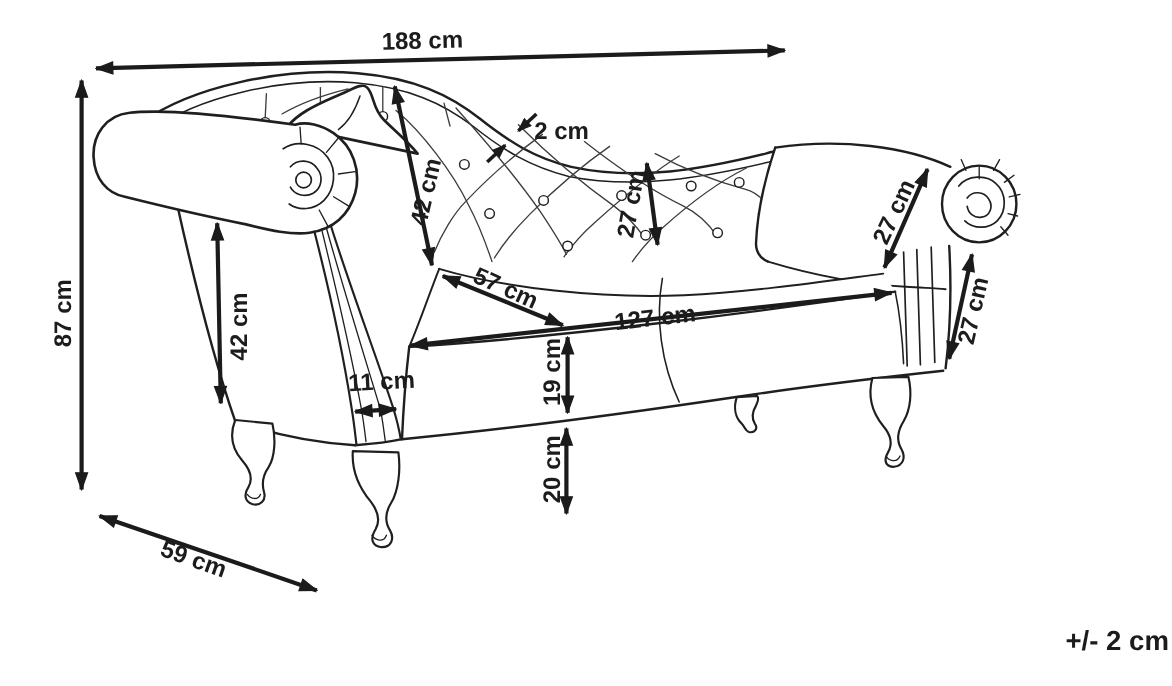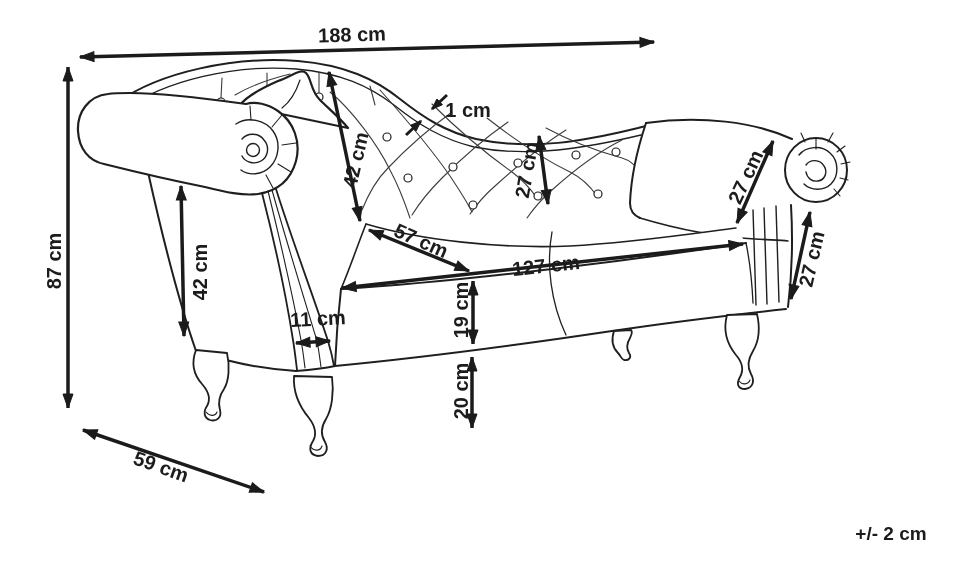--- a/index.html
+++ b/index.html
@@ -13,21 +13,21 @@
   #lineart{position:absolute;left:0;top:0;}
   .dim{
     position:absolute;
     font-weight:bold;
     font-size:20px;
     color:#1c1c1c;
     white-space:nowrap;
     transform-origin:center center;
     letter-spacing:0px;
   }
-  .tol{font-size:19px;}
+  .tol{font-size:23px;margin-left:40px;}
 </style>
 </head>
 <body>
 
 <div id="canvas">
 
   <svg id="lineart" width="977" height="572" viewBox="0 0 977 572">
     <defs>
       <marker id="ah" markerUnits="userSpaceOnUse" markerWidth="16" markerHeight="12" refX="15" refY="6" orient="auto-start-reverse">
         <path d="M1,1 L15,6 L1,11 Z" fill="#1b1b1b" stroke="#1b1b1b"></path>
@@ -170,21 +170,21 @@
         <line x1="447" y1="95" x2="432" y2="109" marker-end="url(#ah2)"></line>
         <line x1="406" y1="135" x2="421" y2="121" marker-end="url(#ah2)"></line>
       </g>
     </g>
   </svg>
 
   <div class="dim" style="left:352px;top:35px;transform:translate(-50%,-50%) rotate(-1.6deg);">188 cm</div>
   <div class="dim" style="left:54px;top:261px;transform:translate(-50%,-50%) rotate(-90deg);">87 cm</div>
   <div class="dim" style="left:161px;top:467px;transform:translate(-50%,-50%) rotate(19.5deg);">59 cm</div>
   <div class="dim" style="left:356px;top:160px;transform:translate(-50%,-50%) rotate(-77deg);">42 cm</div>
-  <div class="dim" style="left:468px;top:110px;transform:translate(-50%,-50%);">1 cm</div>
+  <div class="dim" style="left:468px;top:110px;transform:translate(-50%,-50%);">2 cm</div>
   <div class="dim" style="left:527px;top:170px;transform:translate(-50%,-50%) rotate(-80deg);">27 cm</div>
   <div class="dim" style="left:421px;top:241px;transform:translate(-50%,-50%) rotate(24deg);">57 cm</div>
   <div class="dim" style="left:200px;top:272px;transform:translate(-50%,-50%) rotate(-90deg);">42 cm</div>
   <div class="dim" style="left:546px;top:266px;transform:translate(-50%,-50%) rotate(-6.5deg);">127 cm</div>
   <div class="dim" style="left:318px;top:319px;transform:translate(-50%,-50%) rotate(-3deg);">11 cm</div>
   <div class="dim" style="left:461px;top:310px;transform:translate(-50%,-50%) rotate(-90deg);">19 cm</div>
   <div class="dim" style="left:746px;top:177px;transform:translate(-50%,-50%) rotate(-65deg);">27 cm</div>
   <div class="dim" style="left:812px;top:259px;transform:translate(-50%,-50%) rotate(-77deg);">27 cm</div>
   <div class="dim" style="left:461px;top:391px;transform:translate(-50%,-50%) rotate(-90deg);">20 cm</div>
   <div class="dim tol" style="left:891px;top:534px;transform:translate(-50%,-50%);">+/- 2 cm</div>

